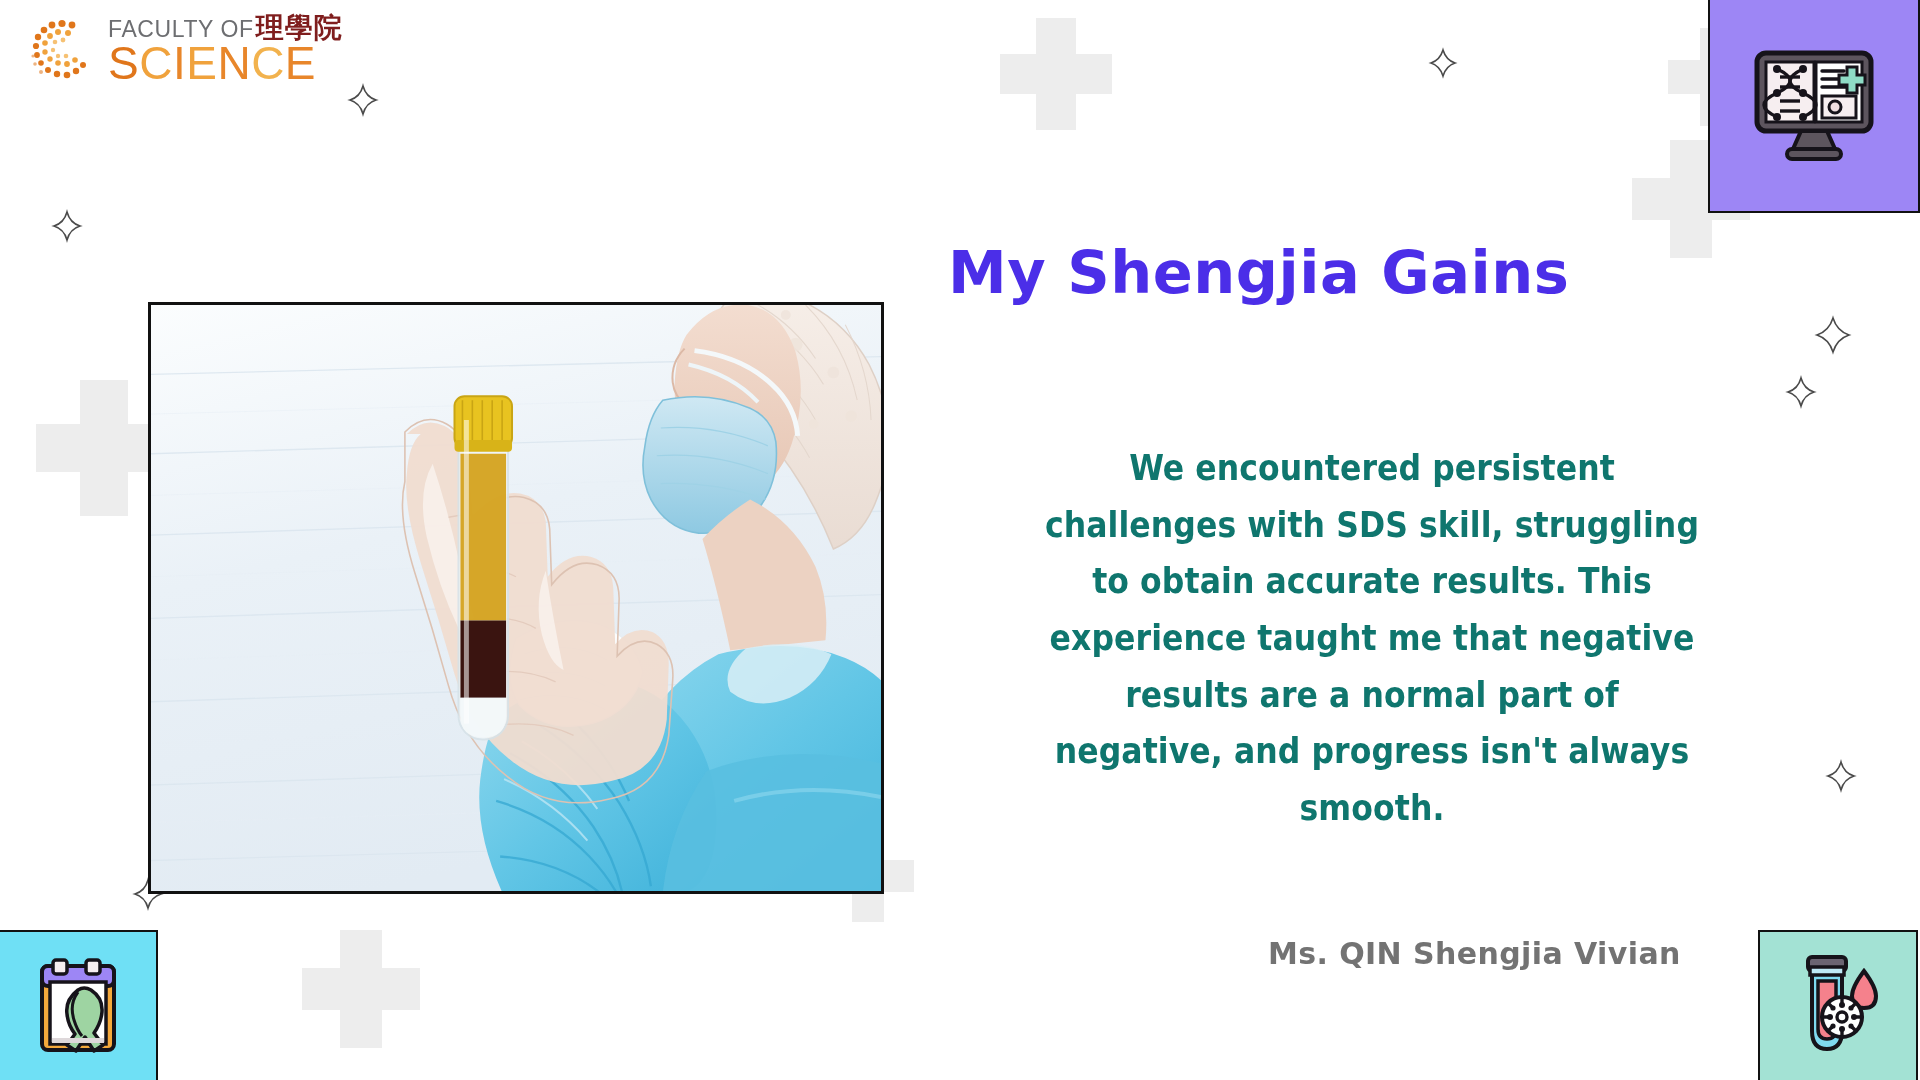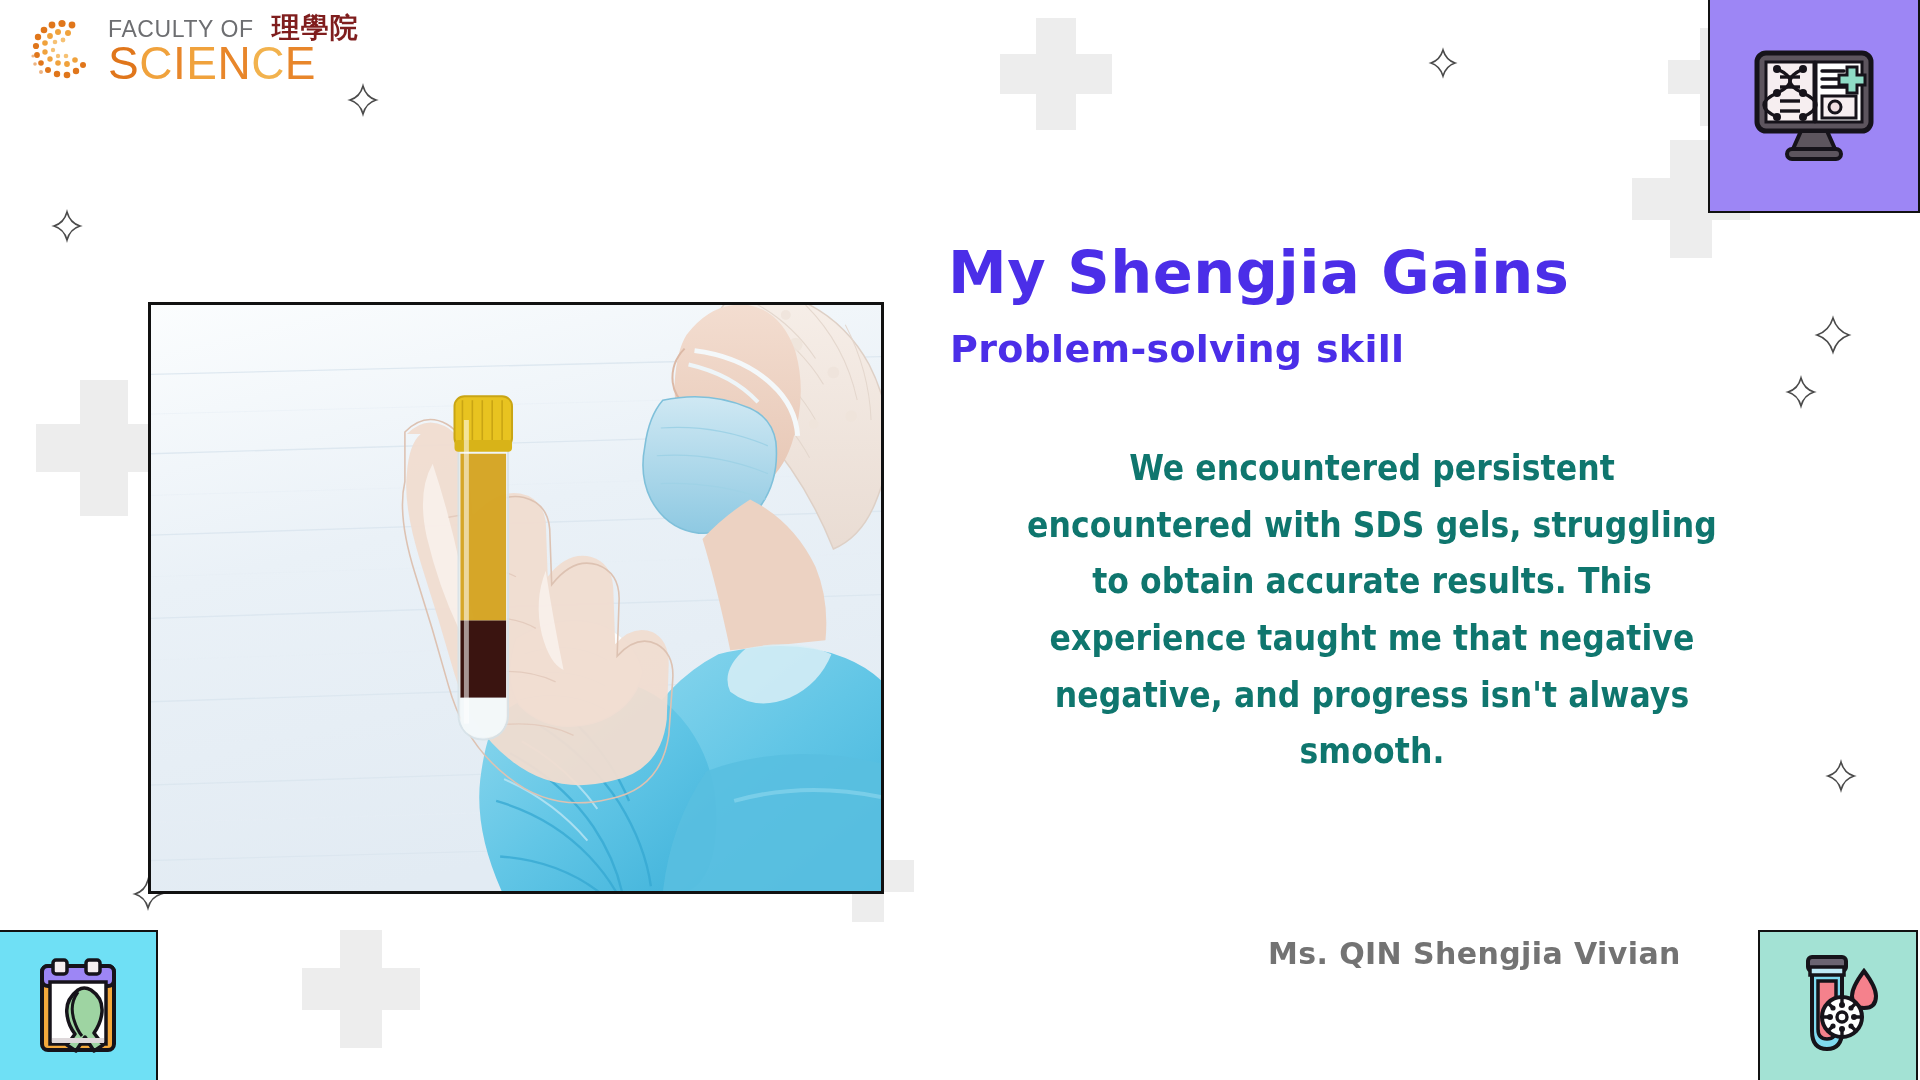--- a/index.html
+++ b/index.html
@@ -11,21 +11,21 @@
   }
   #slide {
     position:relative;
     width:1920px; height:1080px;
     background:#ffffff;
   }
 
   
   #logo { position:absolute; left:28px; top:14px; z-index:6; display:flex; align-items:center; gap:10px; }
   #logo-words { display:flex; flex-direction:column; line-height:1; }
-  .logo-row1 { display:flex; align-items:baseline; gap:18px; }
+  .logo-row1 { display:flex; align-items:baseline; gap:2px; }
   .logo-faculty {
     font-family:"Liberation Sans", sans-serif;
     font-size:23px; font-weight:400; letter-spacing:0.6px; color:#6d6e71;
   }
   .logo-cn {
     font-family:"DejaVu Sans", sans-serif;
     font-size:28px; font-weight:700; color:#7f1d1d; letter-spacing:1px;
   }
   .logo-science {
     font-family:"Liberation Sans", sans-serif;
@@ -296,27 +296,27 @@
         <rect x="306" y="136" width="58" height="12" rx="4" fill="#d8b318"></rect>
         <path d="M318 116 v306" stroke="#ffffff" stroke-width="5" opacity="0.55"></path>
       </g>
 
       <path d="M560 470 q80 -30 176 -8 l0 130 l-220 0 q8 -70 44 -122 z" fill="#59bfe0" opacity="0.9"></path>
       <path d="M588 500 q70 -20 148 -4" fill="none" stroke="#8fd8ee" stroke-width="4" opacity="0.6"></path>
     </svg>
   </div>
 
   <div id="title">My Shengjia Gains</div>
-  <div id="subtitle">Problem-solving skill</div>
 
   <div id="body-text">
     <div>We encountered persistent</div>
-    <div>encountered with SDS gels, struggling</div>
+    <div>challenges with SDS skill, struggling</div>
     <div>to obtain accurate results. This</div>
     <div>experience taught me that negative</div>
+    <div>results are a normal part of</div>
     <div>negative, and progress isn't always</div>
     <div>smooth.</div>
   </div>
 
   <div id="author">Ms. QIN Shengjia Vivian</div>
 
   <div class="tile" id="tile-tr">
     <svg width="150" height="150" viewBox="0 0 150 150">
       <rect x="18" y="22" width="114" height="78" rx="9" fill="#5d555e" stroke="#16131a" stroke-width="5"></rect>
       <rect x="27" y="31" width="48" height="60" fill="#f6eef0" stroke="#16131a" stroke-width="3"></rect>

